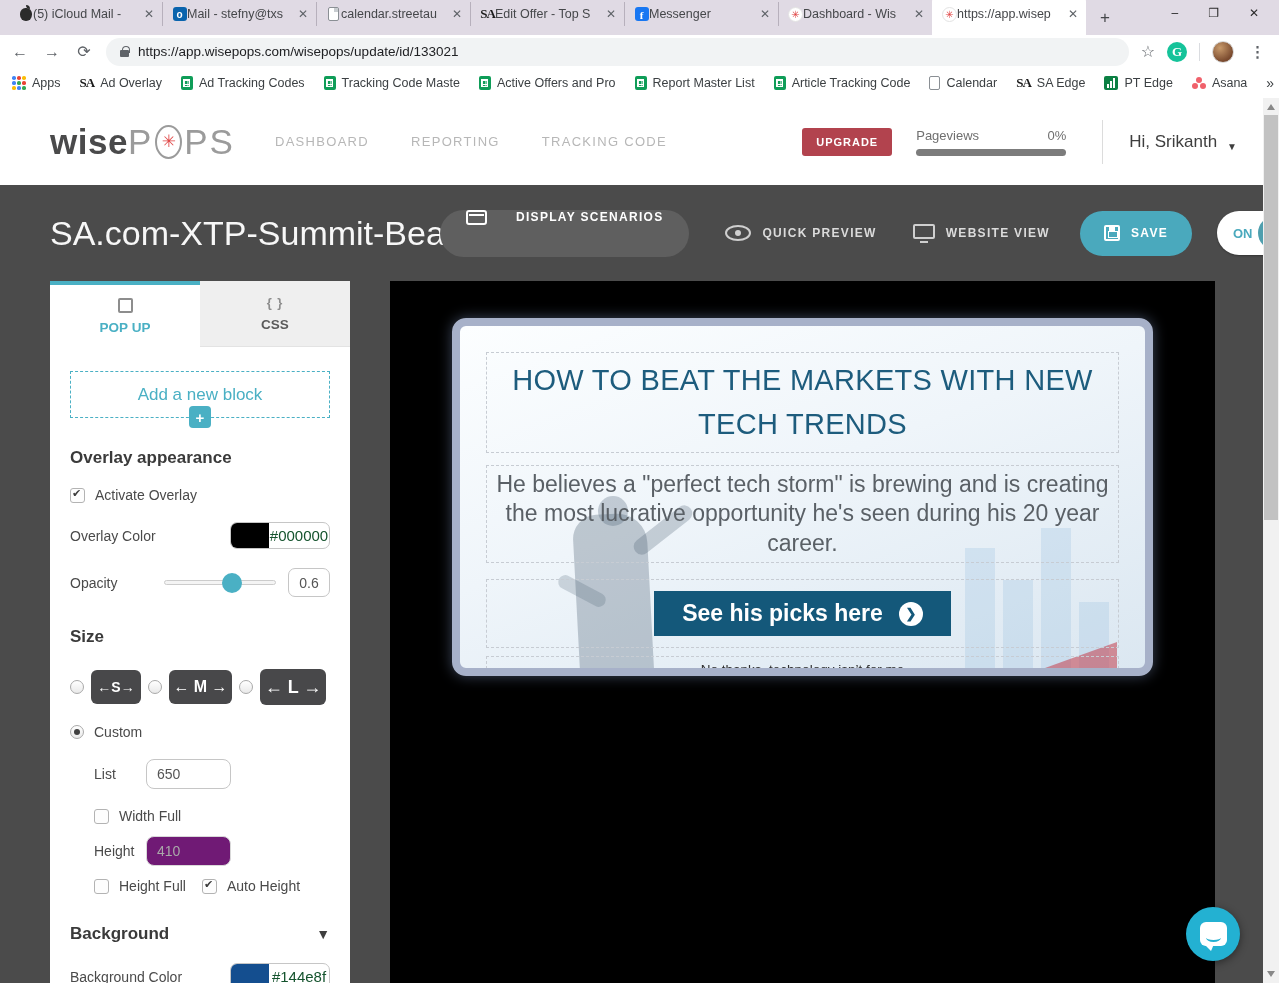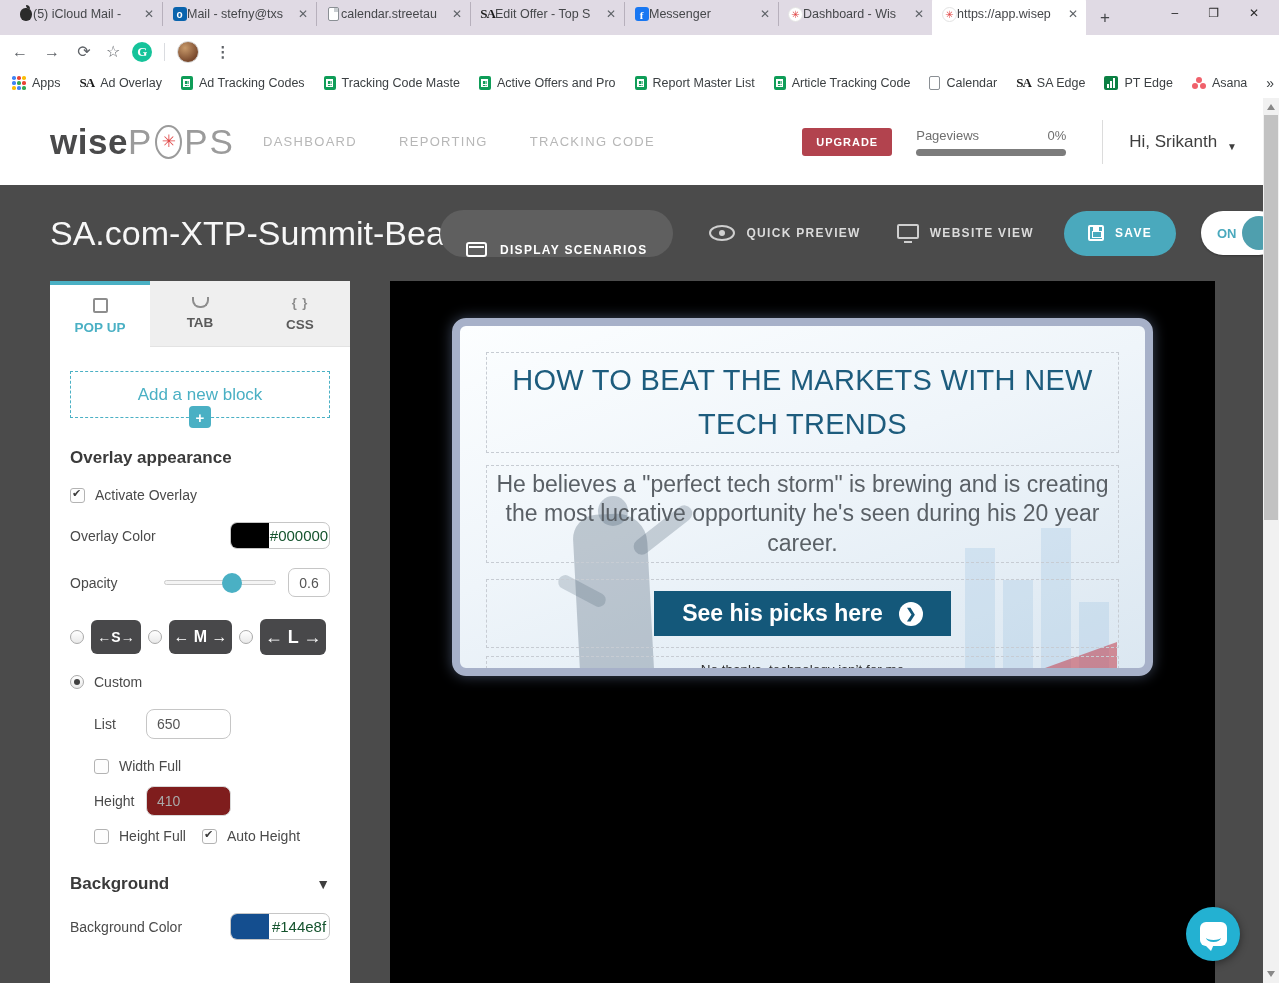--- a/index.html
+++ b/index.html
@@ -54,34 +54,34 @@
   .bm-asana { width:14px; height:12px; position:relative; }
   .bm-asana i { position:absolute; width:6px; height:6px; border-radius:50%; background:#f0616b; }
   .bm-overflow { margin-left:auto; color:#3c4043; font-size:14px; cursor:pointer; }
 
   
   .appheader { position:absolute; top:98px; left:0; right:0; height:87px; background:#fff; display:flex; align-items:center; padding:0 42px 0 50px; }
   .logo { display:flex; align-items:center; cursor:pointer; }
   .logo-wise { font-size:35px; font-weight:bold; color:#4a4a4b; letter-spacing:0.5px; }
   .logo-light { font-size:35px; font-weight:300; color:#9b9b9b; letter-spacing:2px; }
   .logo-ast { width:27px; height:34px; border:2px solid #9b9b9b; border-radius:50%; color:#e04848; font-size:17px; display:flex; align-items:center; justify-content:center; margin:0 2px; }
-  .main-nav { display:flex; gap:42px; margin-left:28px; }
+  .main-nav { display:flex; gap:42px; margin-left:40px; }
   .main-nav span { color:#b7b7b7; font-size:13px; letter-spacing:1.3px; cursor:pointer; }
   .upgrade-btn { margin-left:auto; background:#b2434e; color:#fff; font-size:11px; font-weight:bold; letter-spacing:1px; padding:8px 14px; border-radius:3px; cursor:pointer; }
   .pv-block { width:150px; margin-left:24px; }
   .pv-row { display:flex; justify-content:space-between; font-size:13px; color:#6f6f6f; margin-bottom:6px; }
   .pv-bar { height:7px; background:#7c7c7c; border-radius:4px; }
   .hdr-sep { width:1px; height:44px; background:#dcdcdc; margin:0 26px 0 36px; }
   .user-menu { display:flex; align-items:flex-end; gap:10px; font-size:17px; color:#3e3e3e; cursor:pointer; }
   .user-caret { font-size:10px; color:#3e3e3e; }
 
   
   .toolbar { position:absolute; top:185px; left:0; right:0; height:96px; display:flex; align-items:center; padding-left:50px; }
   .campaign-title { width:393px; overflow:hidden; white-space:nowrap; font-size:34px; font-weight:300; color:#f7f7f7; flex:none; }
-  .btn-scenarios { height:47px; border-radius:26px; background:#5f5f5f; color:#fff; font-size:12px; font-weight:bold; letter-spacing:1.3px; display:flex; align-items:flex-end; gap:13px; padding:0 26px; cursor:pointer; flex:none; margin-left:-3px; }
+  .btn-scenarios { height:47px; border-radius:26px; background:#5f5f5f; color:#fff; font-size:12px; font-weight:bold; letter-spacing:1.3px; display:flex; align-items:flex-start; gap:29px; padding:0 26px; cursor:pointer; flex:none; margin-left:-3px; }
   .ic-card { width:21px; height:15px; border:2px solid #fff; border-radius:3px; position:relative; }
   .ic-card::after { content:''; position:absolute; top:2px; left:1px; right:1px; height:2px; background:#fff; }
   .tool-link { display:flex; align-items:center; gap:11px; color:#dbdbdb; font-size:12px; font-weight:bold; letter-spacing:1.3px; margin-left:36px; cursor:pointer; flex:none; }
   .ic-eye { width:26px; height:16px; border:2px solid #cfcfcf; border-radius:50%; position:relative; }
   .ic-eye::after { content:''; position:absolute; top:3px; left:8px; width:6px; height:6px; border-radius:50%; background:#cfcfcf; }
   .ic-monitor { width:22px; height:15px; border:2px solid #cfcfcf; border-radius:2px; position:relative; margin-bottom:4px; }
   .ic-monitor::after { content:''; position:absolute; left:5px; right:5px; bottom:-6px; height:2px; background:#cfcfcf; }
   .btn-save { margin-left:30px; width:112px; height:45px; border-radius:24px; background:#4aa9bd; color:#fff; display:flex; align-items:center; justify-content:center; gap:11px; font-size:12px; font-weight:bold; letter-spacing:1.3px; cursor:pointer; flex:none; }
   .ic-floppy { width:16px; height:16px; border:2px solid #fff; border-radius:2px; position:relative; }
   .ic-floppy::before { content:''; position:absolute; top:-1px; left:3px; width:6px; height:5px; background:#fff; }
@@ -115,21 +115,21 @@
   .slider-knob { position:absolute; top:0; width:20px; height:20px; border-radius:50%; background:#4ab0c4; cursor:pointer; }
   .num-input { width:42px; height:29px; border:1px solid #c6c6c6; border-radius:7px; margin-left:12px; text-align:center; font-size:14px; color:#555; font-family:"Liberation Sans", sans-serif; flex:none; }
   .size-row { display:flex; align-items:center; gap:7px; margin-top:22px; }
   .size-btn { background:#48484a; color:#fff; border-radius:6px; font-weight:bold; display:flex; align-items:center; justify-content:center; cursor:pointer; }
   .size-s { width:50px; height:34px; font-size:14px; }
   .size-m { width:63px; height:34px; font-size:16px; }
   .size-l { width:66px; height:36px; font-size:18px; }
   .indent { margin-left:24px; }
   .field-label { width:52px; flex:none; }
   .text-input { width:85px; height:30px; border:1px solid #c6c6c6; border-radius:8px; padding:0 10px; font-size:14px; color:#555; font-family:"Liberation Sans", sans-serif; }
-  .text-input:disabled { color:#a9a9a9; border-color:#d9d9d9; background:#7f1d1d; }
+  .text-input:disabled { color:#a9a9a9; border-color:#d9d9d9; background:#701a75; }
   .caret-down { margin-left:auto; font-size:14px; color:#3f3f3f; cursor:pointer; }
 
   
   .preview { position:absolute; left:390px; top:281px; width:825px; bottom:0; background:#000; }
   .popup { position:absolute; left:62px; top:37px; width:701px; height:358px; border:8px solid #a7b1c9; border-radius:14px; background:linear-gradient(160deg,#fcfeff 0%,#eff5fa 45%,#dbe7f1 100%); overflow:hidden; box-shadow:0 0 14px rgba(120,140,180,0.5); }
   .deco { position:absolute; pointer-events:none; }
   .bman-torso { left:116px; bottom:-6px; width:74px; height:160px; background:rgba(70,90,110,0.30); border-radius:24px 30px 4px 4px; transform:rotate(-3deg); }
   .bman-head { left:138px; bottom:142px; width:30px; height:30px; border-radius:50%; background:rgba(70,90,110,0.28); }
   .bman-arm { left:168px; bottom:130px; width:70px; height:16px; background:rgba(70,90,110,0.26); border-radius:8px; transform:rotate(-38deg); }
   .bman-arm2 { left:96px; bottom:70px; width:52px; height:14px; background:rgba(70,90,110,0.22); border-radius:8px; transform:rotate(28deg); }
@@ -217,20 +217,24 @@
       <span>–</span>
       <span>❐</span>
       <span>✕</span>
     </div>
   </div>
 
   <div class="addressbar">
     <span class="nav-glyph">←</span>
     <span class="nav-glyph">→</span>
     <span class="nav-glyph">⟳</span>
+    <div class="url-pill">
+      <span class="lock-icon"></span>
+      <span class="url-text">https://app.wisepops.com/wisepops/update/id/133021</span>
+    </div>
     <span class="star-glyph">☆</span>
     <span class="gram-icon">G</span>
     <span class="bar-sep"></span>
     <span class="chrome-avatar"></span>
     <span class="dots-glyph">⋮</span>
   </div>
 
   <div class="bookmarks">
     <div class="bm">
       <span class="bm-apps">
@@ -358,24 +362,20 @@
     </div>
   </div>
 
   <div class="sidebar">
     <div class="sb-tabs">
       <div class="sb-tab active">
         <span class="ic-square"></span>
         <span>POP UP</span>
       </div>
       <div class="sb-tab">
-        <span class="ic-utab"></span>
-        <span>TAB</span>
-      </div>
-      <div class="sb-tab">
         <span class="ic-css">{ }</span>
         <span>CSS</span>
       </div>
     </div>
 
     <div class="sb-body">
       <div class="add-block">
         <span>Add a new block</span>
         <span class="add-plus">+</span>
       </div>
@@ -397,20 +397,21 @@
 
       <div class="row">
         <span>Opacity</span>
         <span class="slider">
           <span class="slider-track"></span>
           <span class="slider-knob" style="left:52%"></span>
         </span>
         <input class="num-input" value="0.6" style="">
       </div>
 
+      <div class="section-h">Size</div>
 
       <div class="size-row">
         <span class="radio"></span>
         <span class="size-btn size-s">←S→</span>
         <span class="radio"></span>
         <span class="size-btn size-m">← M →</span>
         <span class="radio"></span>
         <span class="size-btn size-l">← L →</span>
       </div>
 

